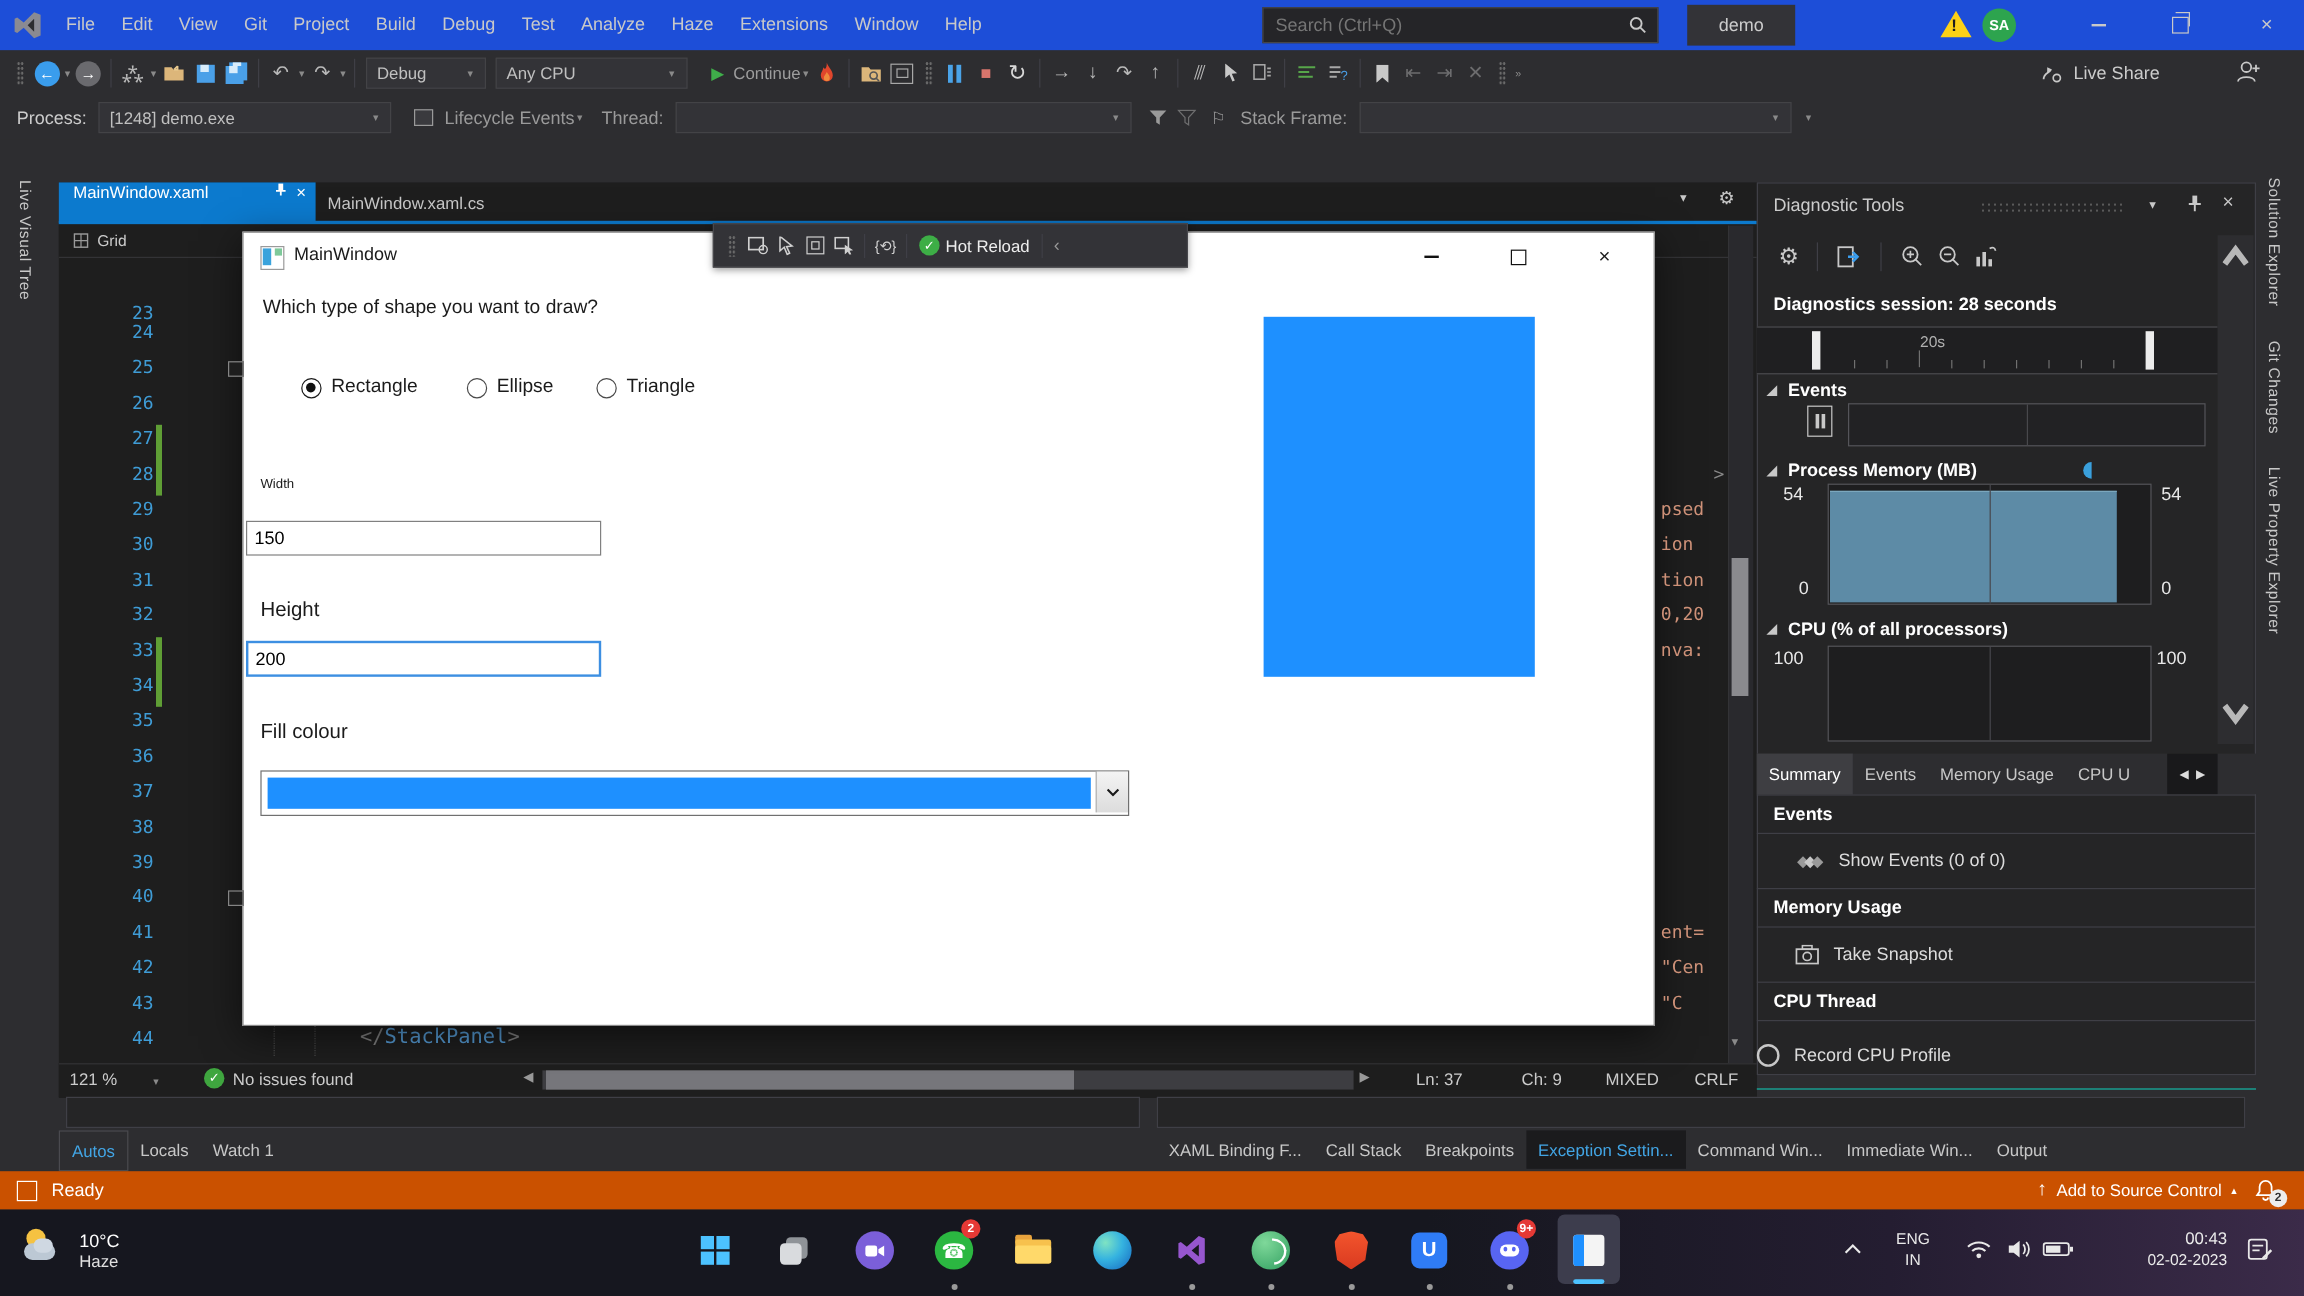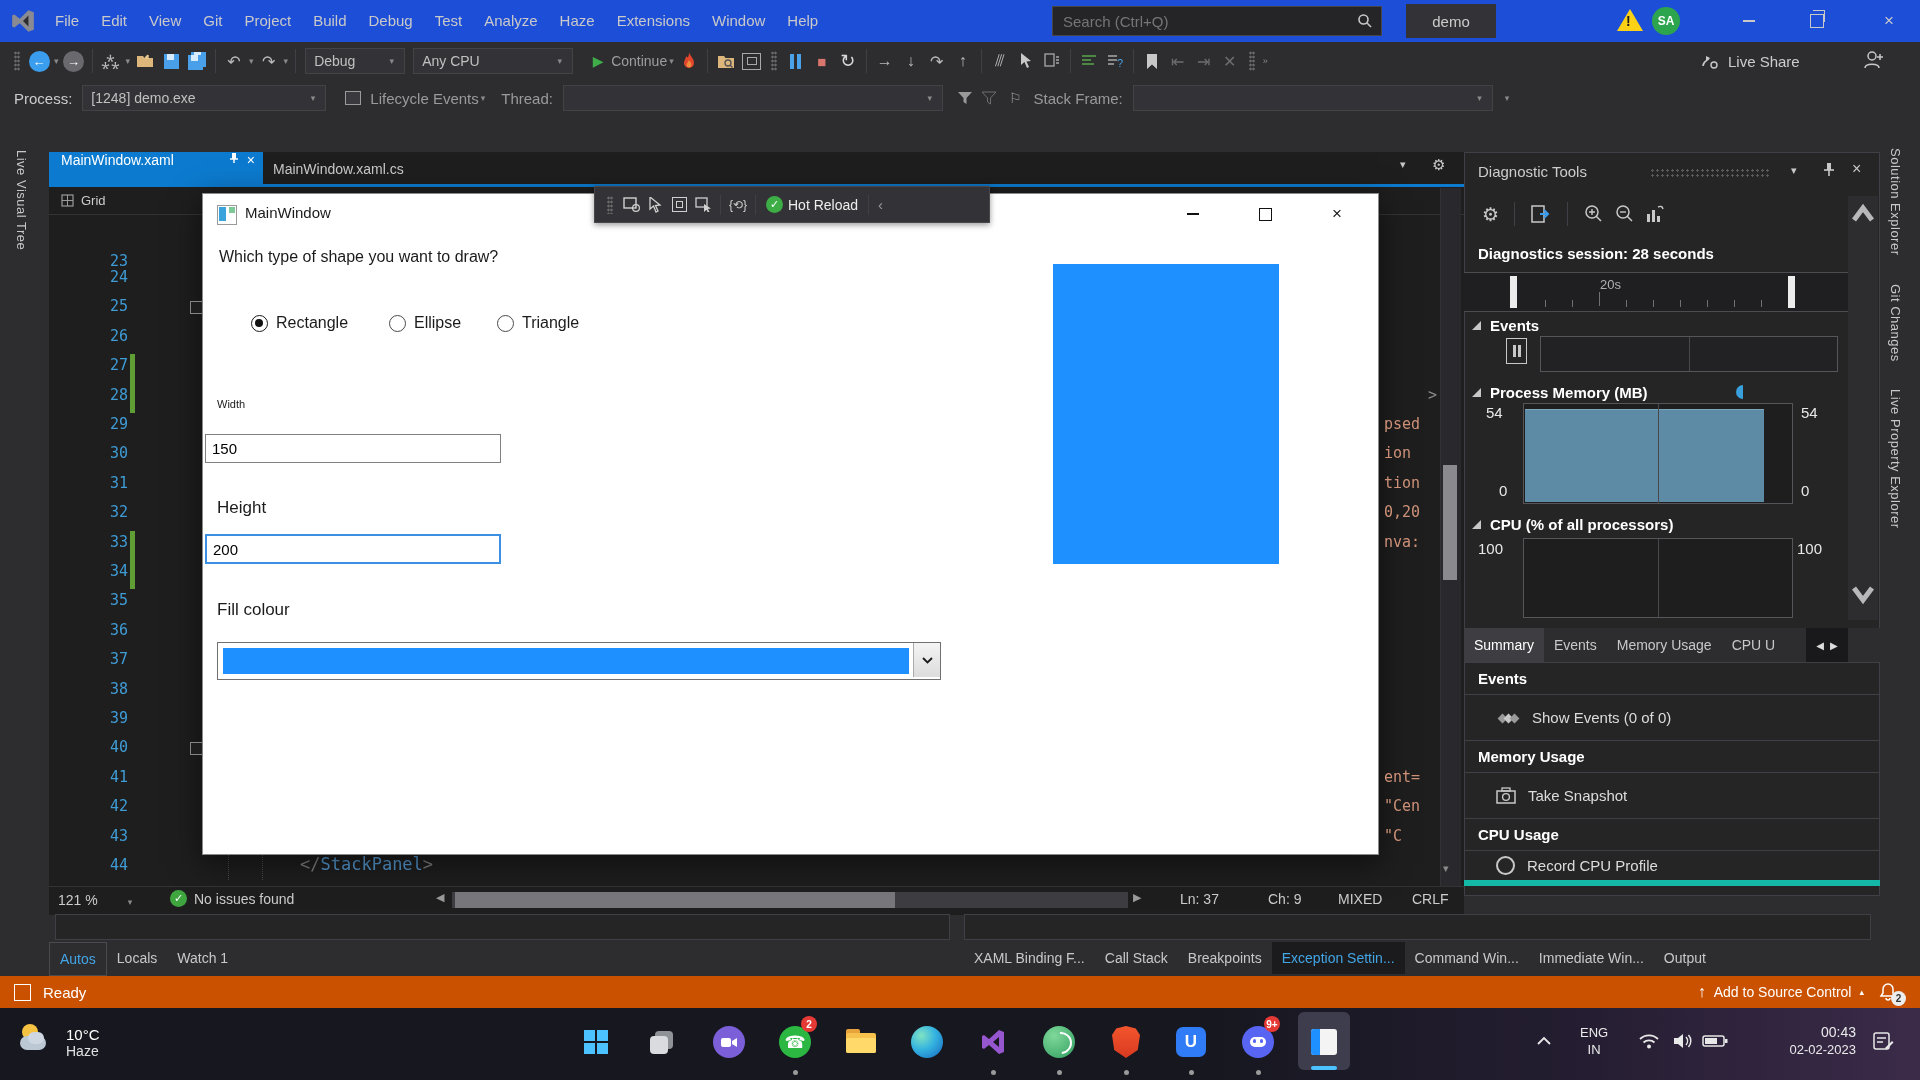--- a/index.html
+++ b/index.html
@@ -562,23 +562,23 @@
   </div>
   <div class="diag-row" style="top:772px;height:46px;padding-left:32px;gap:12px">
     <svg width="20" height="17" viewBox="0 0 20 17">
       <rect x="1" y="4" width="18" height="12" fill="none" stroke="#c8c8c8" stroke-width="1.5"></rect>
       <rect x="6" y="1" width="8" height="3" fill="none" stroke="#c8c8c8" stroke-width="1.3"></rect>
       <circle cx="10" cy="10" r="3.4" fill="none" stroke="#c8c8c8" stroke-width="1.4"></circle>
     </svg>
     <span style="color:#dcdcdc;font-size:15px">Take Snapshot</span>
   </div>
   <div class="diag-row" style="top:818px;height:32px;padding-left:14px">
-    <span class="diag-hdr">CPU Usage</span>
-  </div>
-  <div class="diag-row" style="top:850px;height:36px;padding-left:32px;gap:12px;border-bottom:6px solid #14b8a6">
+    <span class="diag-hdr">CPU Thread</span>
+  </div>
+  <div class="diag-row" style="top:850px;height:58px;gap:12px;border-bottom:1px solid #14b8a6">
     <div style="width:15px;height:15px;border-radius:50%;border:2px solid #c8c8c8"></div>
     <span style="color:#dcdcdc;font-size:15px">Record CPU Profile</span>
   </div>
 
   <div class="panelbox" style="left:55px;top:914px;width:895px;height:26px"></div>
   <div class="panelbox" style="left:964px;top:914px;width:907px;height:26px"></div>
   <div class="abs" style="left:49px;top:942px;display:flex" id="bottom-left-tabs">
       <div class="btab active-blue" style="border: 1px solid rgb(74, 74, 79);">Autos</div>
       <div class="btab">Locals</div>
       <div class="btab">Watch 1</div>

